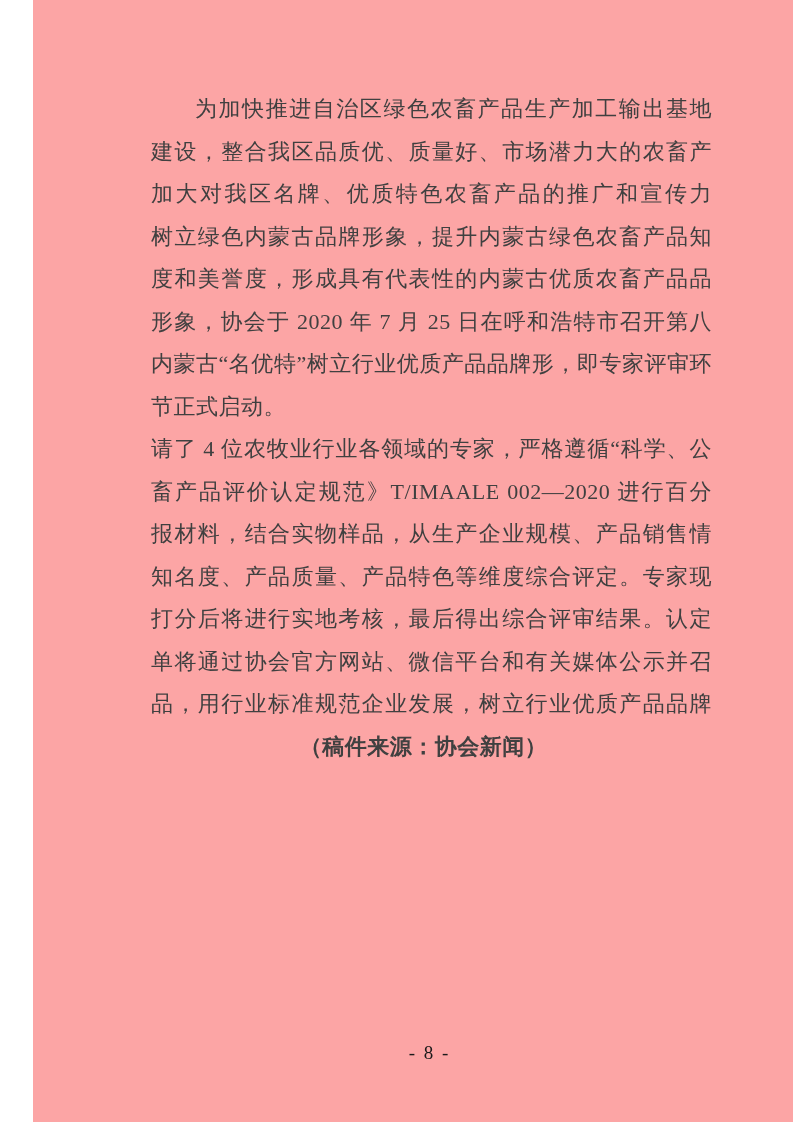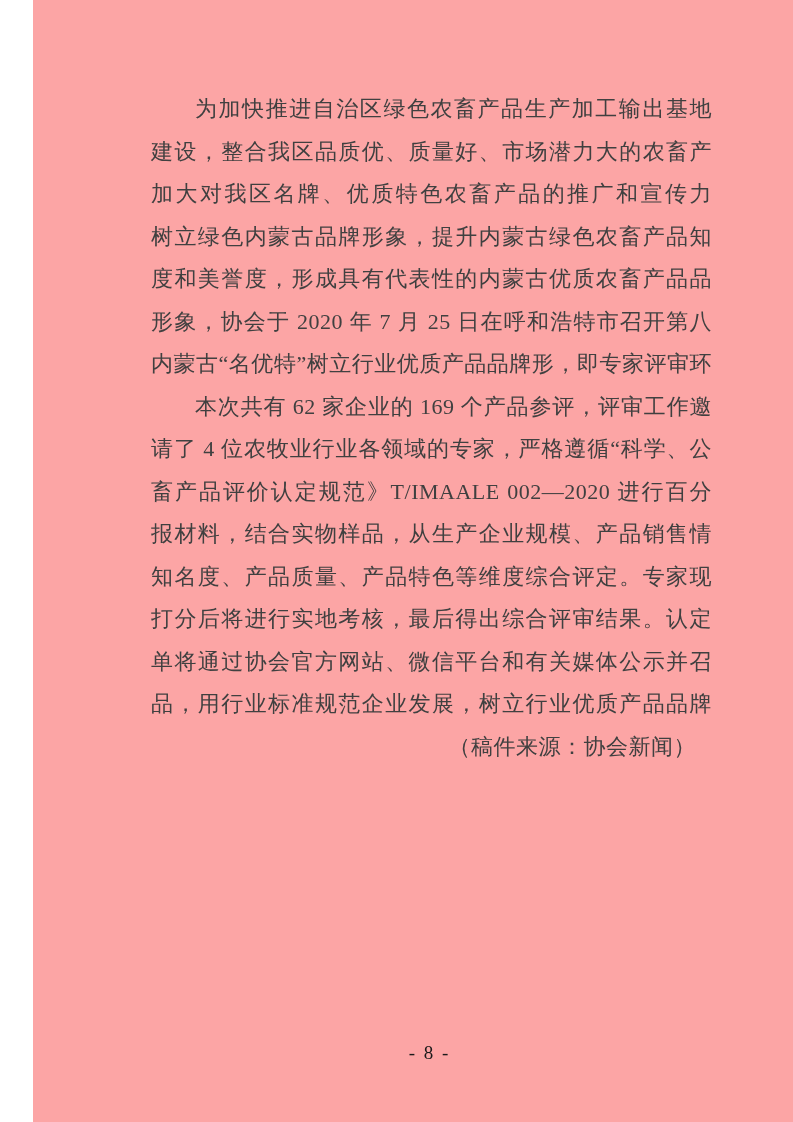--- a/index.html
+++ b/index.html
@@ -37,24 +37,25 @@
     height: 42.5px;
     overflow: hidden;
   }
   .line.indent {
     text-indent: 2em;
   }
   .line.last {
     text-align-last: left;
   }
   .source-line {
-    text-align: right;
+    text-align: center;
     padding-right: 16px;
     height: 42.5px;
     color: #404040;
+    font-weight: bold;
   }
   .page-number {
     position: absolute;
     left: 0;
     width: 793px;
     top: 1042px;
     text-align: center;
     font-size: 19px;
     color: #1a1a1a;
     letter-spacing: 2px;
@@ -68,24 +69,24 @@
   <div class="content">
 
     <div class="paragraph">
       <div class="line indent">为加快推进自治区绿色农畜产品生产加工输出基地</div>
       <div class="line">建设，整合我区品质优、质量好、市场潜力大的农畜产品，</div>
       <div class="line">加大对我区名牌、优质特色农畜产品的推广和宣传力度，</div>
       <div class="line">树立绿色内蒙古品牌形象，提升内蒙古绿色农畜产品知名</div>
       <div class="line">度和美誉度，形成具有代表性的内蒙古优质农畜产品品牌</div>
       <div class="line">形象，协会于 2020 年 7 月 25 日在呼和浩特市召开第八届</div>
       <div class="line">内蒙古“名优特”树立行业优质产品品牌形，即专家评审环</div>
+      <div class="line last">节正式启动。</div>
     </div>
 
     <div class="paragraph">
-      <div class="line indent">本次共有 62 家企业的 169 个产品参评，评审工作邀</div>
       <div class="line">请了 4 位农牧业行业各领域的专家，严格遵循“科学、公</div>
       <div class="line">畜产品评价认定规范》T/IMAALE 002—2020 进行百分制</div>
       <div class="line">报材料，结合实物样品，从生产企业规模、产品销售情况、</div>
       <div class="line">知名度、产品质量、产品特色等维度综合评定。专家现场</div>
       <div class="line">打分后将进行实地考核，最后得出综合评审结果。认定名</div>
       <div class="line">单将通过协会官方网站、微信平台和有关媒体公示并召开</div>
       <div class="line">品，用行业标准规范企业发展，树立行业优质产品品牌形</div>
     </div>
 
     <div class="source-line">（稿件来源：协会新闻）</div>

